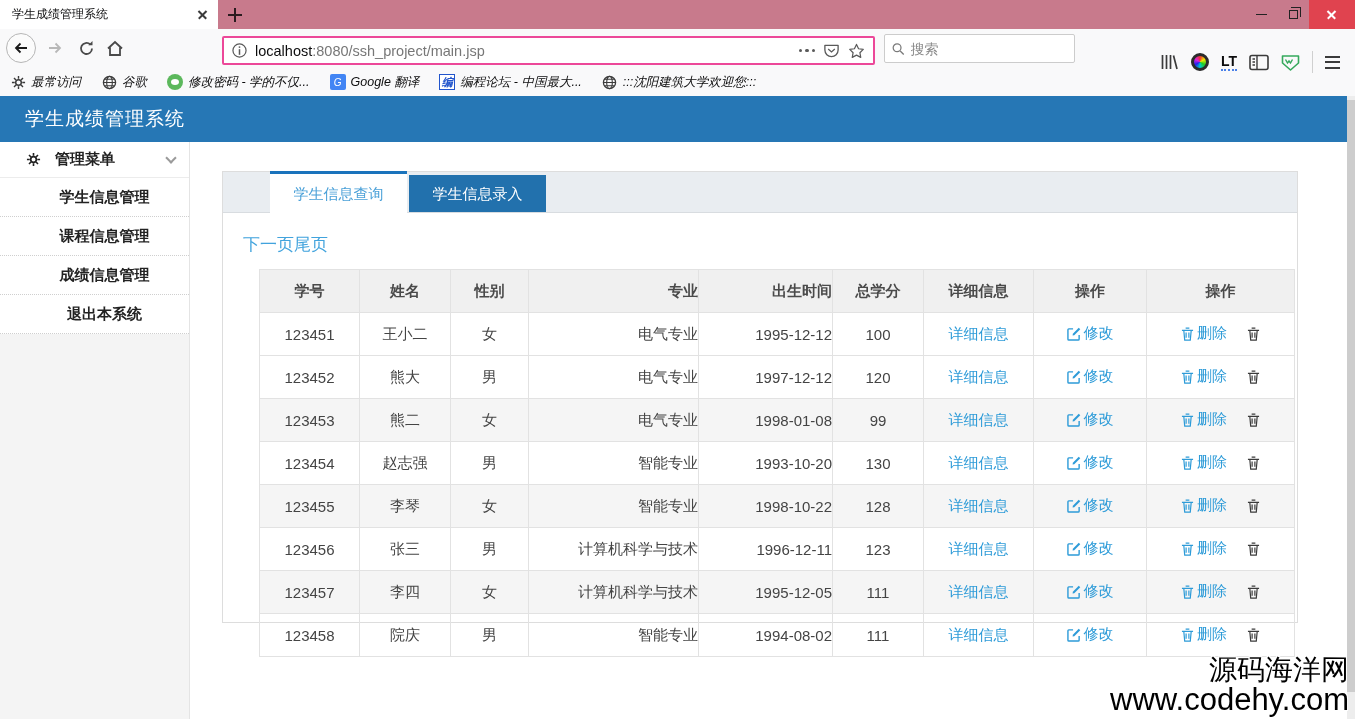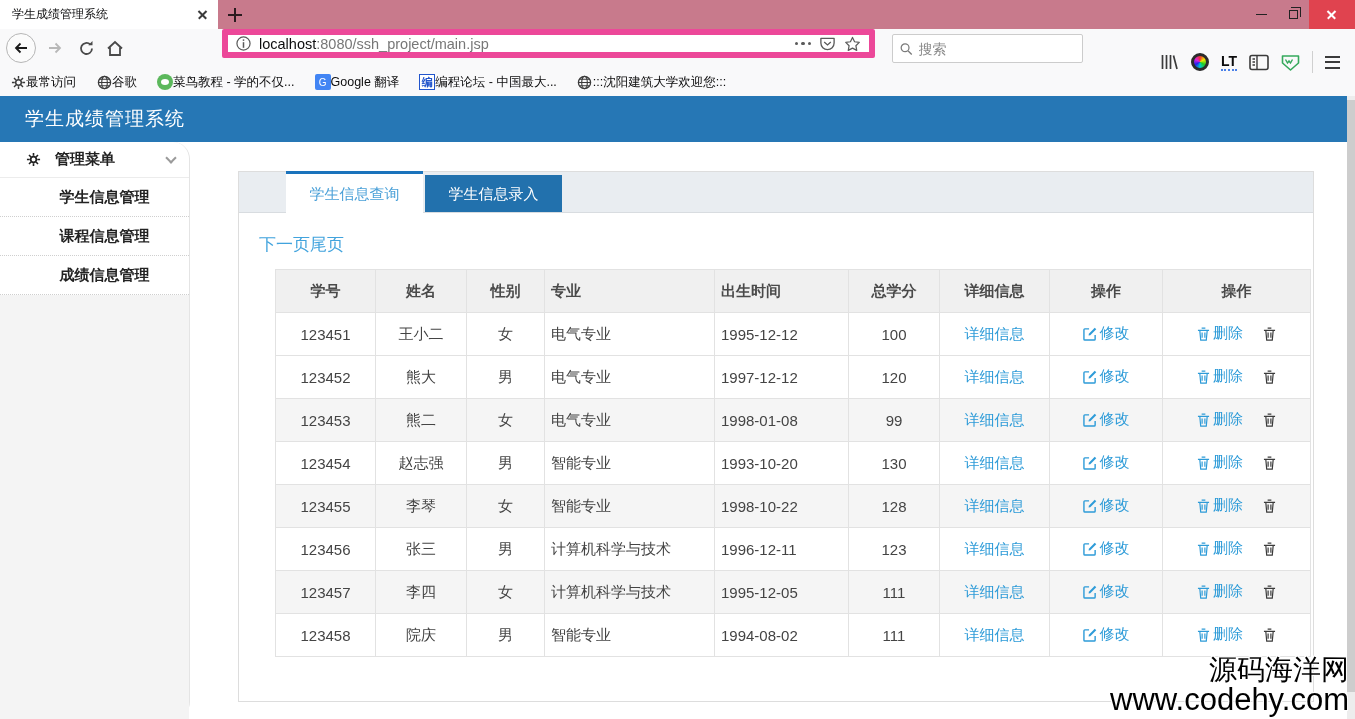--- a/index.html
+++ b/index.html
@@ -23,74 +23,74 @@
   .min-glyph { width:11px; height:1.6px; background:#222; }
   .restore-glyph { position:relative; width:9px; height:9px; border:1.4px solid #222; background:var(--titlebar_pink,#c87a8c); }
   .restore-glyph::before { content:""; position:absolute; left:1px; top:-4px; width:9px; height:9px; border:1.4px solid #222; border-bottom:none; border-left:none; }
   .close-btn { width:46px; background:var(--close_red,#e0434f); }
   .close-btn .xicon::before,.close-btn .xicon::after { background:#fff; }
 
   
   .navbar { position:relative; height:39px; background:#f9f9fa; }
   .nav-ic { position:absolute; top:4px; width:30px; height:30px; display:flex; align-items:center; justify-content:center; cursor:pointer; }
   .back-circle { border:1px solid #b6b6b6; border-radius:50%; background:#fbfbfb; }
-  .urlbar { position:absolute; left:222px; top:0; width:653px; height:29px; background:#fff; border:6px solid #ec4899; border-radius:2px; display:flex; align-items:center; padding:0 8px; gap:8px; cursor:text; }
+  .urlbar { position:absolute; left:222px; top:7px; width:653px; height:29px; background:#fff; border:2px solid #ec4899; border-radius:2px; display:flex; align-items:center; padding:0 8px; gap:8px; cursor:text; }
   .url-text { flex:1; font-size:14.5px; white-space:nowrap; overflow:hidden; }
   .url-host { color:#0c0c0d; } .url-rest { color:#777; }
   .dots3 { display:flex; gap:3px; }
   .dots3 i { width:3.5px; height:3.5px; border-radius:50%; background:#5a5a5a; }
-  .searchbar { position:absolute; left:884px; top:5px; width:191px; height:29px; background:#fff; border:1px solid #ccc; border-radius:2px; display:flex; align-items:center; padding:0 7px; gap:6px;margin-left:8px; }
+  .searchbar { position:absolute; left:884px; top:5px; width:191px; height:29px; background:#fff; border:1px solid #ccc; border-radius:2px; display:flex; align-items:center; padding:0 7px; gap:6px; }
   .searchbar input { border:none; outline:none; width:100%; font-size:14px; background:transparent; font-family:inherit; }
   .searchbar input::placeholder { color:#8a8a8a; opacity:1; }
   .right-icons { position:absolute; top:4px; left:1160px; display:flex; align-items:center; gap:12px; height:30px;margin-top:14px; }
   .lt-badge { font-weight:bold; font-size:14px; color:#0c0c0d; border-bottom:2px dotted #4a80e8; line-height:15px; cursor:pointer; }
   .color-wheel { width:18px; height:18px; border-radius:50%; border:3.5px solid #2b2b2b; background:conic-gradient(#e33,#ee0,#2c2,#0cc,#22e,#d2d,#e33); cursor:pointer; }
   .vsep { width:1px; height:22px; background:#d0d0d0; }
   .burger { display:flex; flex-direction:column; gap:3.5px; cursor:pointer; }
   .burger i { width:15px; height:2px; background:#3b3b3b; }
 
   
   .bookmarks { height:28px; background:#f9f9fa; display:flex; align-items:center; padding-left:10px; gap:20px; }
-  .bm { display:flex; align-items:center; font-size:12.5px; color:#0c0c0d; cursor:pointer; white-space:nowrap; }
+  .bm { display:flex; align-items:center; gap:5px; font-size:12.5px; color:#0c0c0d; cursor:pointer; white-space:nowrap;font-style:italic; }
   .bm-ic { width:16px; height:16px; display:inline-flex; align-items:center; justify-content:center; }
   .runoob { width:16px; height:16px; border-radius:50%; background:#5cb85c; position:relative; }
   .runoob::after { content:""; position:absolute; left:4px; top:5px; width:8px; height:6px; border-radius:50%; background:#fff; }
   .gt-ic { width:16px; height:16px; background:#4285f4; border-radius:2px; color:#fff; font-size:10px; display:flex; align-items:center; justify-content:center; }
   .bian-ic { width:16px; height:16px; border:1.5px solid #2255cc; background:#fff; color:#2255cc; font-size:11px; font-weight:bold; display:flex; align-items:center; justify-content:center; }
 
   
   .viewport { position:relative; height:623px; }
   .app-header { height:46px; background:var(--header_blue,#2677b5); display:flex; align-items:center; position:relative; padding-left:25px; width:1347px; }
   .app-title { color:#fff; font-size:19px; letter-spacing:1px; }
   .user-block { position:absolute; right:15px; top:0; height:46px; width:160px; background:var(--header_dark_blue,#1563a2); display:flex; align-items:center; gap:13px; padding-left:13px; cursor:pointer; }
   .avatar { width:37px; height:37px; border-radius:50%; background:#fff; display:flex; align-items:center; justify-content:center; }
   .user-name { color:#fff; font-size:17px; }
   .caret-down { width:0; height:0; border-left:6px solid transparent; border-right:6px solid transparent; border-top:7px solid #fff; }
 
   .body-row { display:flex; height:577px; }
-  .sidebar { width:190px; display:flex; flex-direction:column; background:#fff; border-right:1px solid #e4e4e4;border-radius:17px; }
+  .sidebar { width:190px; display:flex; flex-direction:column; background:#fff; border-right:1px solid #e4e4e4; }
   .menu-head { height:36px; display:flex; align-items:center; gap:14px; padding:0 14px 0 26px; border-bottom:1px solid #ececec; cursor:pointer; }
   .menu-head-label { font-size:15px; font-weight:bold; color:#222; flex:1; }
   .chev { width:8px; height:8px; border-right:2px solid #9a9a9a; border-bottom:2px solid #9a9a9a; transform:rotate(45deg); margin-top:-4px; }
   .menu-item { height:39px; display:flex; align-items:center; justify-content:center; font-size:15px; font-weight:bold; color:#222; border-bottom:1px dotted #cfcfcf; cursor:pointer; padding-left:20px; }
   .side-fill { flex:1; background:#f4f4f4; }
 
   .main { flex:1; position:relative; background:#fff; }
-  .card { position:absolute; left:48px; top:29px; width:1076px; height:531px; background:#fff; border:1px solid #ddd; }
+  .card { position:absolute; left:32px; top:29px; width:1076px; height:452px; background:#fff; border:1px solid #ddd; }
   .tabs-row { height:41px; background:#e9edf1; border-bottom:1px solid #d8dce0; display:flex; align-items:flex-end; padding-left:47px; }
   .tab { width:137px; text-align:center; font-size:15px; cursor:pointer; }
   .tab.active { background:#fff; color:var(--tab_active_text,#4aa0d8); border-top:3px solid #1a73bc; height:42px; line-height:39px; margin-bottom:-1px; position:relative; z-index:2; }
   .tab.inactive { background:var(--tab_blue,#2271ad); color:#fff; height:37px; line-height:37px; margin-left:2px; }
   .pager { padding:20px 0 13px 20px; font-size:17px; }
   .pager a { color:var(--pagination_blue,#41a3dd); text-decoration:none; cursor:pointer; }
 
   table.grid { border-collapse:collapse; margin:0 36px; width:1035px; table-layout:fixed; }
   .grid th,.grid td { border:1px solid #e2e2e2; height:43px; font-size:15px; text-align:center; color:#444; }
   .grid th { background:#f0f0f0; font-weight:bold; color:#4a4a4a; }
-  .grid th.al,.grid td.al { text-align:left; padding-left:6px; }
+  .grid th.al,.grid td.al { text-align:right; padding-left:6px; }
   .grid tbody tr:nth-child(2n+3) { background:#f5f5f5; }
   .tlink { color:var(--link_blue,#2d9bd8); text-decoration:none; cursor:pointer; display:inline-flex; align-items:center; gap:3px; }
   .delwrap { display:inline-flex; align-items:center; gap:20px; }
   .trash-dark { color:#3b3b3b; cursor:pointer; }
 
   
   .scrollbar { position:absolute; right:0; top:0; width:8px; height:623px; background:#ededed; }
   .scroll-thumb { position:absolute; left:0; top:4px; width:8px; height:592px; background:#cdcdcd; }
 
   
@@ -213,21 +213,21 @@
           <ellipse cx="8" cy="8" rx="3" ry="6.5" stroke="#3b3b3b" stroke-width="1.2" fill="none"></ellipse>
           <path d="M1.5 8h13M2.5 4.5h11M2.5 11.5h11" stroke="#3b3b3b" stroke-width="1.2"></path>
         </svg>
       </span>
     <span>谷歌</span>
   </span>
   <span class="bm">
     <span class="bm-ic">
         <span class="runoob"></span>
       </span>
-    <span>菜鸟教程 - 学的不仅...</span>
+    <span>修改密码 - 学的不仅...</span>
   </span>
   <span class="bm">
     <span class="bm-ic">
         <span class="gt-ic">G</span>
       </span>
     <span>Google 翻译</span>
   </span>
   <span class="bm">
     <span class="bm-ic">
         <span class="bian-ic">编</span>
@@ -258,20 +258,21 @@
         <svg width="15" height="15" viewBox="0 0 16 16">
             <circle cx="8" cy="8" r="3" stroke="#222" stroke-width="1.8" fill="none"></circle>
             <path d="M8 1v3M8 12v3M1 8h3M12 8h3M3.2 3.2l2.1 2.1M10.7 10.7l2.1 2.1M12.8 3.2l-2.1 2.1M5.3 10.7l-2.1 2.1" stroke="#222" stroke-width="1.7"></path>
           </svg>
         <span class="menu-head-label">管理菜单</span>
         <span class="chev"></span>
       </div>
       <div class="menu-item">学生信息管理</div>
       <div class="menu-item">课程信息管理</div>
       <div class="menu-item">成绩信息管理</div>
+      <div class="menu-item">退出本系统</div>
       <div class="side-fill"></div>
     </div>
 
     <div class="main">
       <div class="card">
         <div class="tabs-row">
           <div class="tab active">学生信息查询</div>
           <div class="tab inactive">学生信息录入</div>
         </div>
         <div class="pager">

